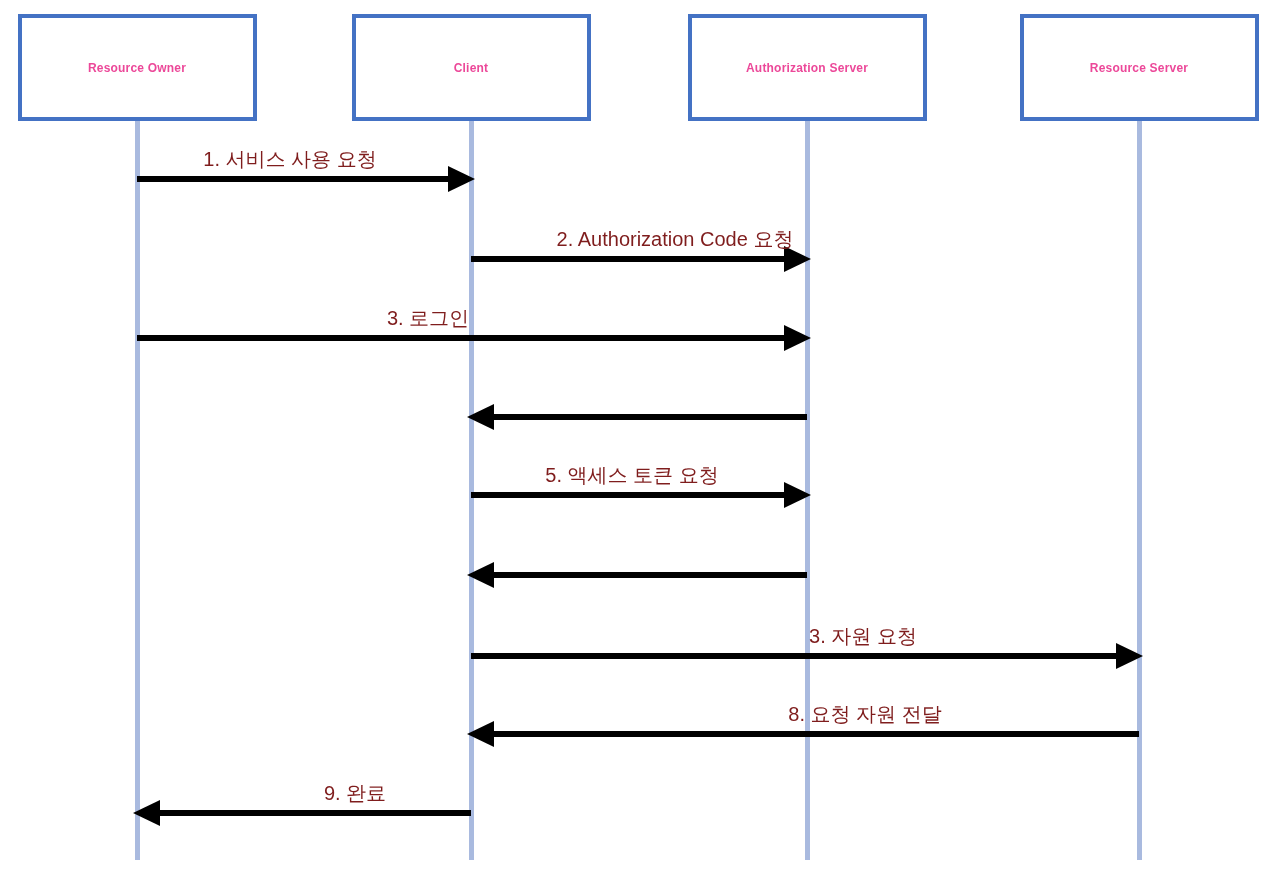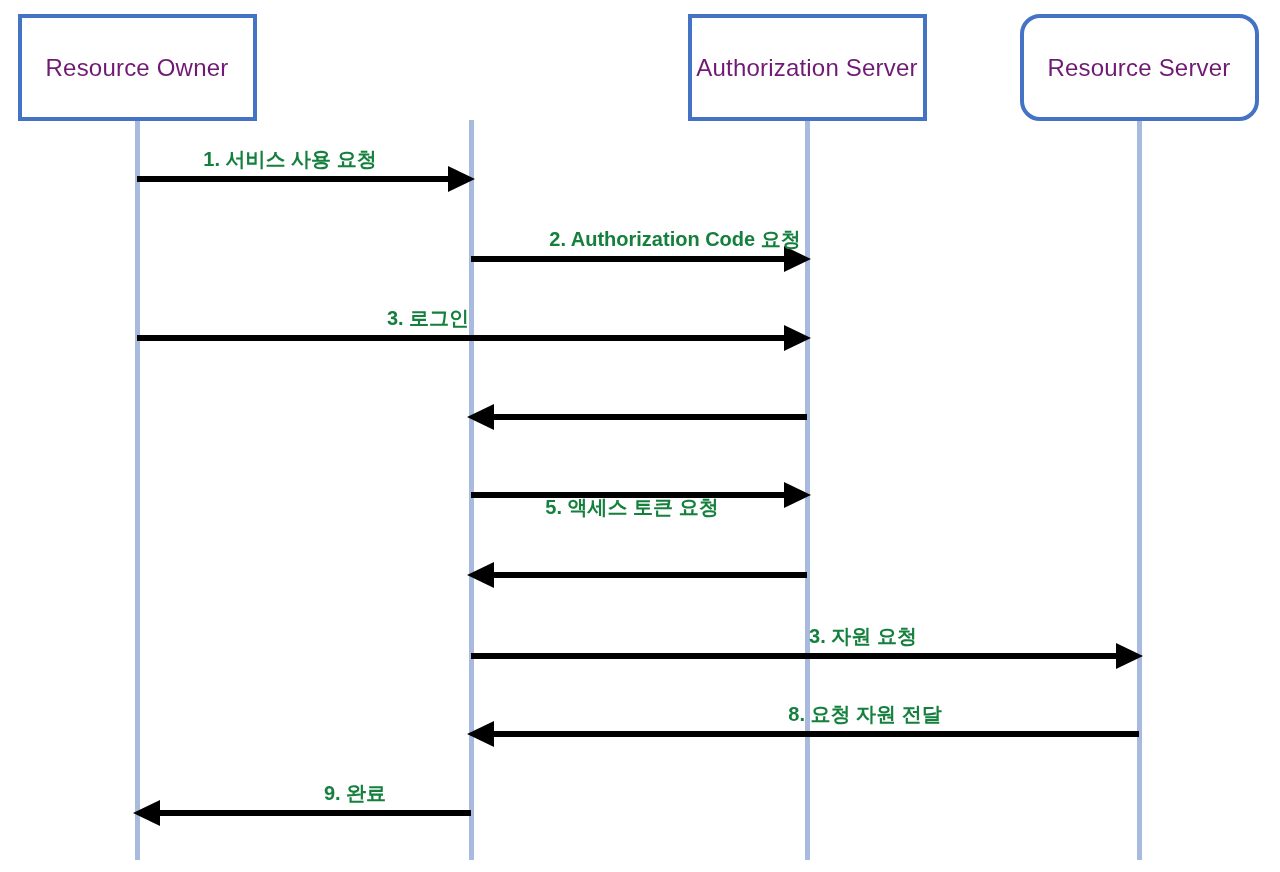--- a/index.html
+++ b/index.html
@@ -22,23 +22,23 @@
     height: 107px;
     box-sizing: border-box;
     background: #ffffff;
     border: 4px solid #4472C4;
     display: flex;
     align-items: center;
     justify-content: center;
     z-index: 3;
   }
   .actor-label {
-    font-size: 24px;
-    font-weight: normal;
-    color: #701a75;
+    font-size: 12px;
+    font-weight: bold;
+    color: #ec4899;
     letter-spacing: 0.2px;
     white-space: nowrap;
   }
   .lifeline {
     position: absolute;
     top: 120px;
     width: 5px;
     height: 740px;
     background: #A9BADF;
     z-index: 1;
@@ -57,57 +57,59 @@
     border-bottom: 13px solid transparent;
     z-index: 2;
   }
   .msg-head.right { border-left: 27px solid #000000; }
   .msg-head.left  { border-right: 27px solid #000000; }
   .msg-label {
     position: absolute;
     transform: translateX(-50%);
     font-size: 20px;
     line-height: 26px;
-    color: #15803d;
+    color: #7f1d1d;
     white-space: nowrap;
     z-index: 4;
-    font-weight: bold;
   }
 </style>
 </head>
 <body>
 
 <div id="stage">
     <div class="actor-box" style="left: 17.5px;">
       <span class="actor-label">Resource Owner</span>
     </div>
     <div class="lifeline" style="left: 134.5px;"></div>
+    <div class="actor-box" style="left: 351.5px;">
+      <span class="actor-label">Client</span>
+    </div>
     <div class="lifeline" style="left: 468.5px;"></div>
     <div class="actor-box" style="left: 687.5px; text-align: right;">
       <span class="actor-label">Authorization Server</span>
     </div>
     <div class="lifeline" style="left: 804.5px;"></div>
-    <div class="actor-box" style="left: 1019.5px; border-radius: 20px;">
+    <div class="actor-box" style="left: 1019.5px;">
       <span class="actor-label">Resource Server</span>
     </div>
     <div class="lifeline" style="left: 1136.5px;"></div>
     <div class="msg-line" style="top: 176px; left: 137px; width: 317px;"></div>
     <div class="msg-head right" style="top: 166px; left: 448px;"></div>
     <div class="msg-label" style="left: 290px; top: 146px;">1. 서비스 사용 요청</div>
     <div class="msg-line" style="top: 256px; left: 471px; width: 319px;"></div>
     <div class="msg-head right" style="top: 246px; left: 784px;"></div>
     <div class="msg-label" style="left: 660px; top: 226px; margin-left: 15px;">2. Authorization Code 요청</div>
     <div class="msg-line" style="top: 335px; left: 137px; width: 653px;"></div>
     <div class="msg-head right" style="top: 325px; left: 784px;"></div>
     <div class="msg-label" style="left: 428px; top: 305px;">3. 로그인</div>
     <div class="msg-line" style="top: 414px; left: 488px; width: 319px;"></div>
     <div class="msg-head left" style="top: 404px; left: 467px;"></div>
     <div class="msg-line" style="top: 492px; left: 471px; width: 319px;"></div>
     <div class="msg-head right" style="top: 482px; left: 784px;"></div>
-    <div class="msg-label" style="left: 632px; top: 462px; margin-top: 32px;">5. 액세스 토큰 요청</div>
+    <div class="msg-label" style="left: 632px; top: 462px;">5. 액세스 토큰 요청</div>
     <div class="msg-line" style="top: 572px; left: 488px; width: 319px;"></div>
     <div class="msg-head left" style="top: 562px; left: 467px;"></div>
     <div class="msg-line" style="top: 653px; left: 471px; width: 651px;"></div>
     <div class="msg-head right" style="top: 643px; left: 1116px;"></div>
     <div class="msg-label" style="left: 863px; top: 623px;">3. 자원 요청</div>
     <div class="msg-line" style="top: 731px; left: 488px; width: 651px;"></div>
     <div class="msg-head left" style="top: 721px; left: 467px;"></div>
     <div class="msg-label" style="left: 865px; top: 701px;">8. 요청 자원 전달</div>
     <div class="msg-line" style="top: 810px; left: 154px; width: 317px;"></div>
     <div class="msg-head left" style="top: 800px; left: 133px;"></div>

